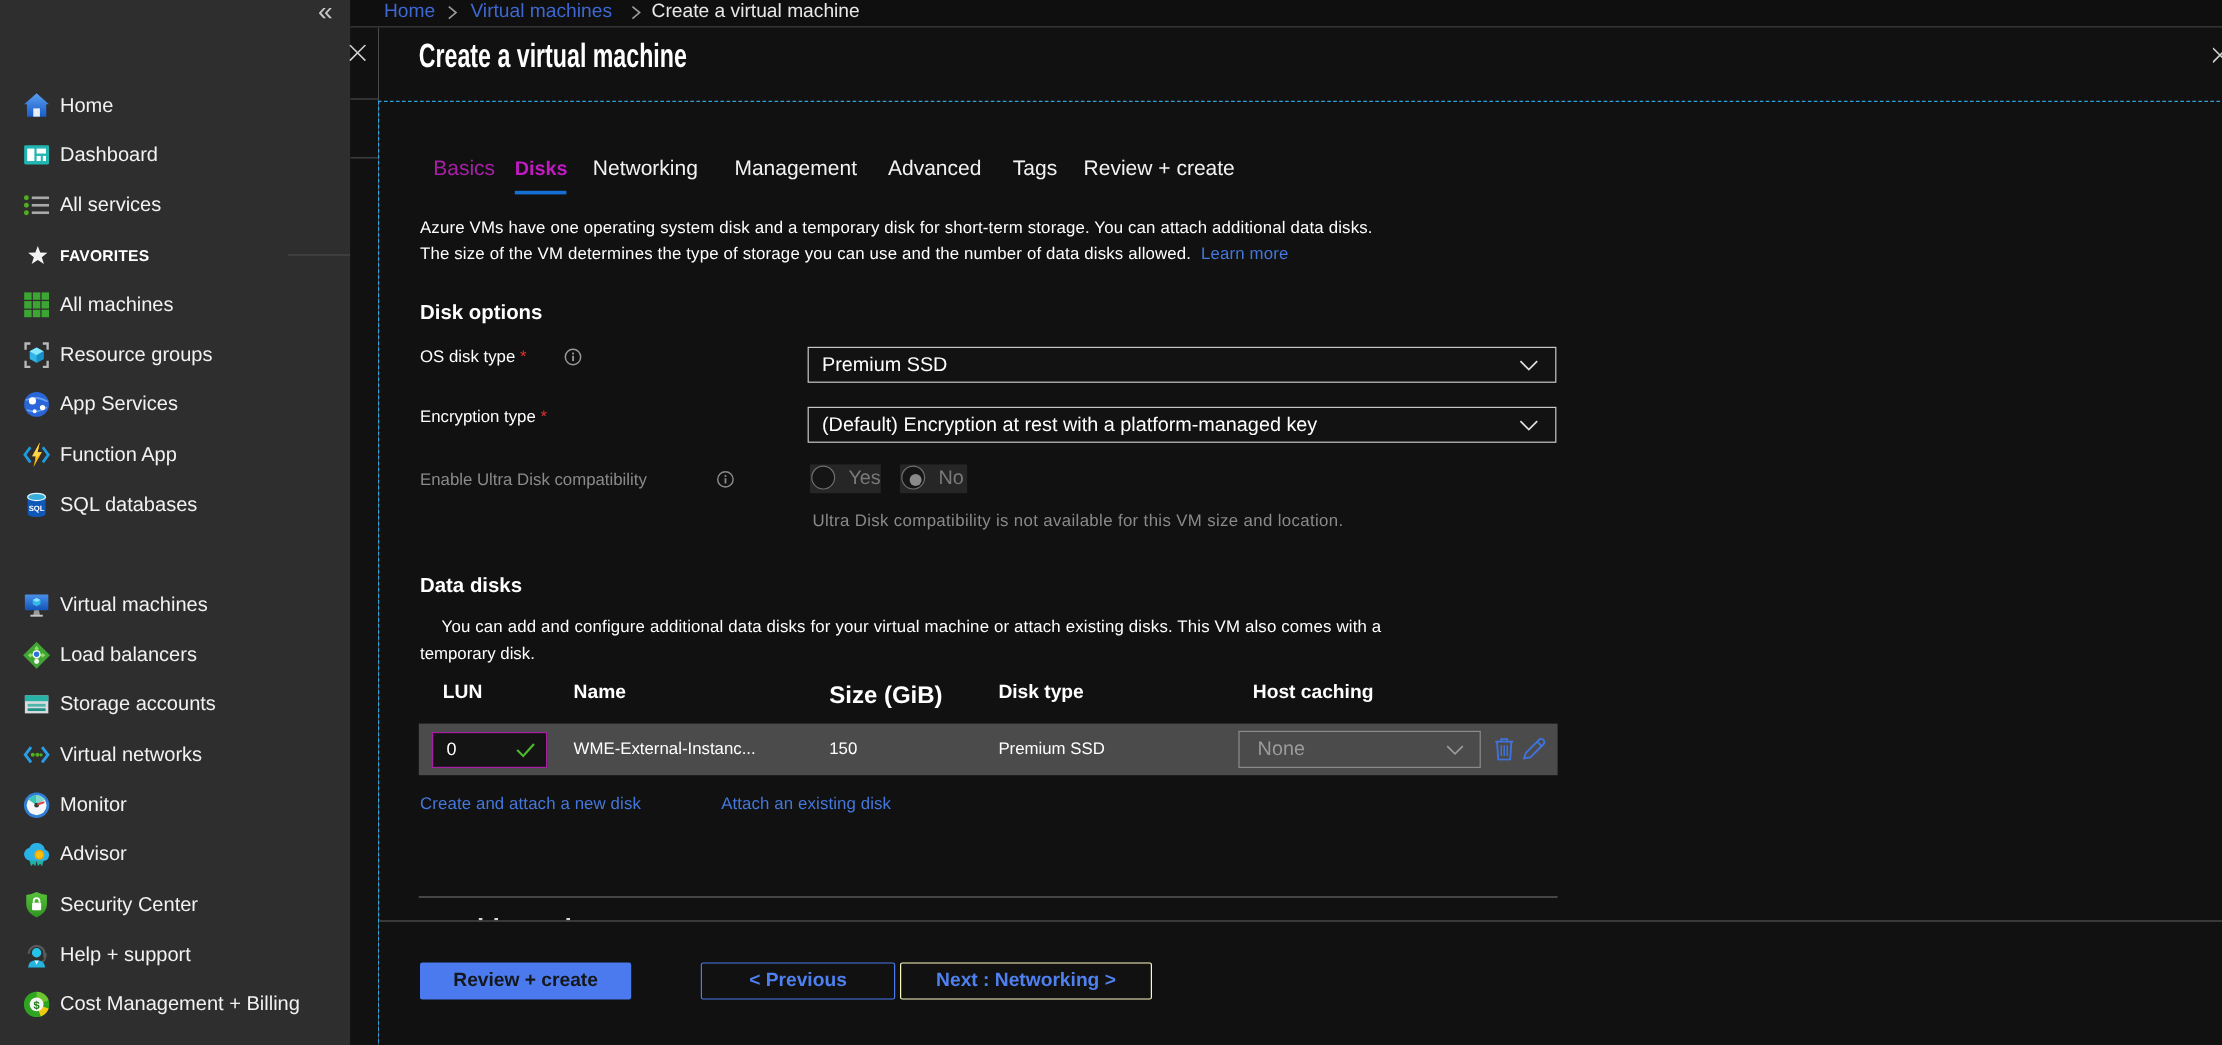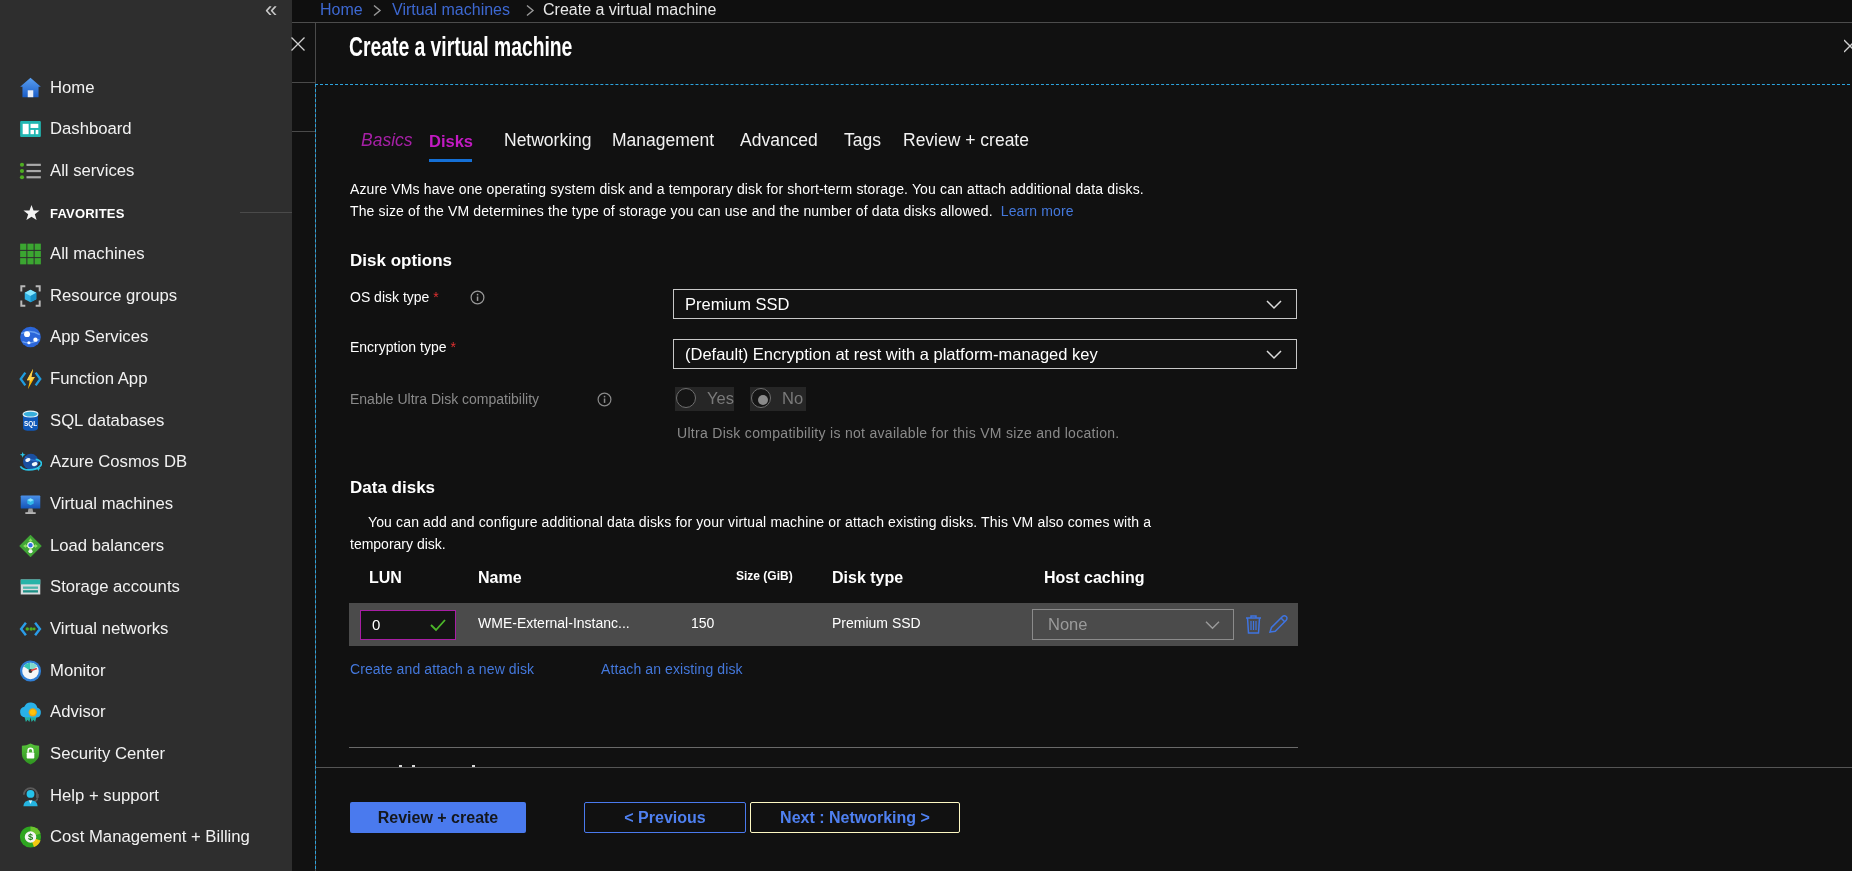--- a/index.html
+++ b/index.html
@@ -170,32 +170,20 @@
     <div class="navitem" style="top:400px;">
       <svg class="ic" viewBox="0 0 20 20">
         <path d="M3.5 4 V16 Q3.5 18.5 10 18.5 Q16.5 18.5 16.5 16 V4 Z" fill="#1058b8"></path>
         <ellipse cx="10" cy="4" rx="6.5" ry="2.6" fill="#37aedc"></ellipse>
         <ellipse cx="10" cy="4" rx="6.5" ry="2.6" fill="none" stroke="#e8f4fa" stroke-width="0.9"></ellipse>
         <text x="10" y="14.2" font-family="Liberation Sans" font-size="5.6" font-weight="bold" fill="#fff" text-anchor="middle">SQL</text>
       </svg>
       <span class="lb">SQL databases</span>
     </div>
 
-    <div class="navitem" style="top:441px;">
-      <svg class="ic" viewBox="0 0 20 20">
-        <circle cx="10.3" cy="9.7" r="6.8" fill="#1a4fa0"></circle>
-        <path d="M5.5 5.5 Q10 8.5 16.8 9.2" fill="none" stroke="#2e6ac8" stroke-width="1.4"></path>
-        <ellipse cx="7.7" cy="8.2" rx="2.3" ry="1.6" fill="#f2f8fc" transform="rotate(-18 7.7 8.2)"></ellipse>
-        <ellipse cx="13.6" cy="11.8" rx="2.5" ry="1.7" fill="#f2f8fc" transform="rotate(-14 13.6 11.8)"></ellipse>
-        <path d="M1.2 13.8 Q3.2 16.8 8.5 16.9 Q15.5 16.9 18.8 13.2 Q20.3 11.2 18.6 9.4 Q17 8 14.5 7.6" fill="none" stroke="#29c5e8" stroke-width="1.5"></path>
-        <path d="M3.2 1.2 L3.9 3 L5.7 3.7 L3.9 4.4 L3.2 6.2 L2.5 4.4 L0.7 3.7 L2.5 3 Z" fill="#29c5e8"></path>
-        <path d="M16.8 13.8 L17.4 15.3 L18.9 15.9 L17.4 16.5 L16.8 18 L16.2 16.5 L14.7 15.9 L16.2 15.3 Z" fill="#29c5e8"></path>
-      </svg>
-      <span class="lb">Azure Cosmos DB</span>
-    </div>
 
     <div class="navitem" style="top:483px;">
       <svg class="ic" viewBox="0 0 20 20">
         <defs>
             <linearGradient id="vmg" x1="0" y1="0" x2="0" y2="1">
               <stop offset="0" stop-color="#4a90e8"></stop>
               <stop offset="1" stop-color="#1254b8"></stop>
             </linearGradient>
           </defs>
         <rect x="1.5" y="2.5" width="17" height="11.5" rx="0.8" fill="url(#vmg)"></rect>
@@ -330,23 +318,23 @@
   </div>
 
   <div id="panel">
     <div id="ptitle">Create a virtual machine</div>
     <svg style="position:absolute; left:1528px; top:15px;" width="10" height="16">
         <path class="xicon" d="M0 2 L12 14 M12 2 L0 14"></path>
       </svg>
 
     <div id="dashbox"></div>
 
-    <div class="tab" style="left:45px; color:#a620a6;font-style:italic;">Basics</div>
+    <div class="tab" style="left:45px; color:#a620a6;">Basics</div>
     <div class="tab" style="left:113px; color:#c21ac2; font-weight:bold; font-size:16.5px; top:108.5px;">Disks</div>
-    <div class="tab" style="left:178px;margin-left:10px;">Networking</div>
+    <div class="tab" style="left:178px;">Networking</div>
     <div class="tab" style="left:296px;">Management</div>
     <div class="tab" style="left:424px;">Advanced</div>
     <div class="tab" style="left:528px;">Tags</div>
     <div class="tab" style="left:587px;">Review + create</div>
     <div id="tabline"></div>
 
     <div class="t" style="left:34px; top:158px; letter-spacing:0.14px;">Azure VMs have one operating system disk and a temporary disk for short-term storage. You can attach additional data disks.</div>
     <div class="t" style="left:34px; top:180px; letter-spacing:0.14px;">The size of the VM determines the type of storage you can use and the number of data disks allowed. &nbsp;<span class="link">Learn more</span></div>
 
     <div class="t bold" style="left:34px; top:228px; font-size:17px;">Disk options</div>
@@ -389,21 +377,21 @@
     </div>
 
     <div class="t gray" style="left:361px; top:402px; letter-spacing:0.3px;">Ultra Disk compatibility is not available for this VM size and location.</div>
 
     <div class="t bold" style="left:34px; top:455px; font-size:17px;">Data disks</div>
     <div class="t" style="left:34px; top:491px; letter-spacing:0.14px;margin-left:18px;">You can add and configure additional data disks for your virtual machine or attach existing disks. This VM also comes with a</div>
     <div class="t" style="left:34px; top:513px;">temporary disk.</div>
 
     <div class="t bold" style="left:53px; top:546px; font-size:16px;">LUN</div>
     <div class="t bold" style="left:162px; top:546px; font-size:16px;">Name</div>
-    <div class="t bold" style="left:375px; top:546px; font-size:12px;margin-left:45px;">Size (GiB)</div>
+    <div class="t bold" style="left:375px; top:546px; font-size:20px;">Size (GiB)</div>
     <div class="t bold" style="left:516px; top:546px; font-size:16px;">Disk type</div>
     <div class="t bold" style="left:728px; top:546px; font-size:16px;">Host caching</div>
 
     <div id="tblrow">
       <div id="luninput">
         <span style="position:absolute; left:11px; top:5px; color:#fff; font-size:15px;">0</span>
         <svg style="position:absolute; right:9px; top:7px;" width="16" height="14" viewBox="0 0 16 14">
             <path d="M1 7 L6 12 L15 2" fill="none" stroke="#4db82a" stroke-width="1.8"></path>
           </svg>
       </div>

